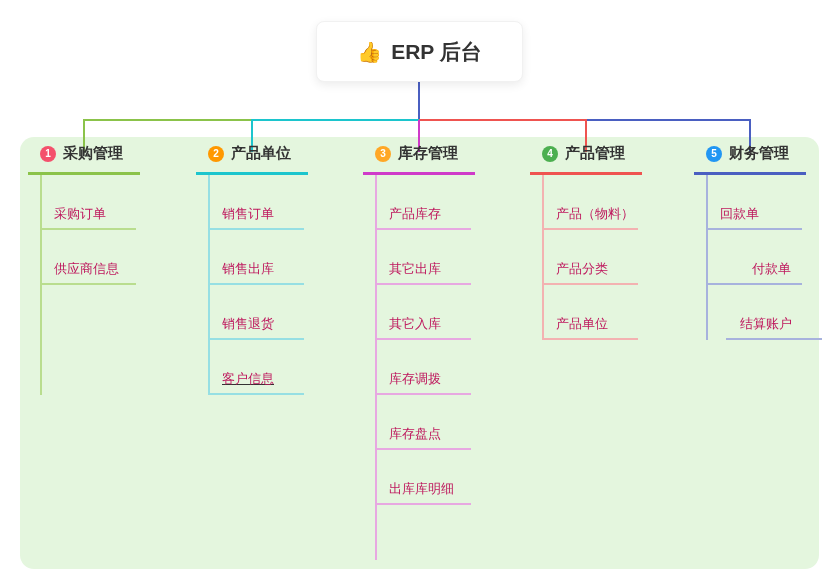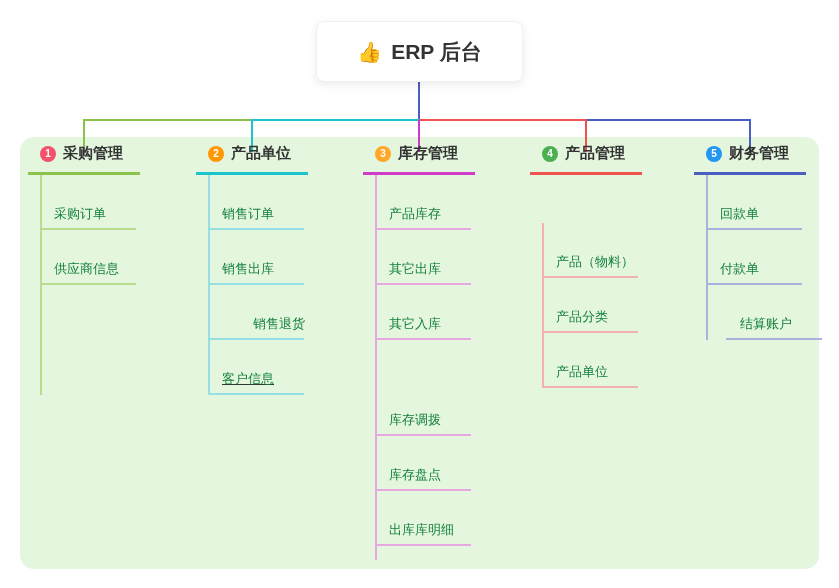--- a/index.html
+++ b/index.html
@@ -96,21 +96,21 @@
     margin-left: 12px;
     width: 96px;
     height: 55px;
     display: flex;
     align-items: flex-end;
     border-bottom: 2px solid #ccc;
   }
   .child-label {
     padding: 0 0 5px 14px;
     font-size: 13px;
-    color: #15803d;
+    color: #be185d;
     white-space: nowrap;
   }
 </style>
 </head>
 <body>
 
 <div class="canvas">
 
   <div class="panel"></div>
 
@@ -150,21 +150,21 @@
       <span class="branch-title-text">产品单位</span>
     </div>
     <div class="children">
       <div class="rail" style="height: 220px; background-color: rgb(150, 223, 227);"></div>
       <div class="child" style="border-bottom-color: rgb(150, 223, 227);">
           <span class="child-label">销售订单</span>
         </div>
       <div class="child" style="border-bottom-color: rgb(150, 223, 227);">
           <span class="child-label">销售出库</span>
         </div>
-      <div class="child" style="border-bottom-color: rgb(150, 223, 227); padding-left: 31px;">
+      <div class="child" style="border-bottom-color: rgb(150, 223, 227);">
           <span class="child-label">销售退货</span>
         </div>
       <div class="child" style="border-bottom-color: rgb(150, 223, 227); text-decoration: underline;">
           <span class="child-label">客户信息</span>
         </div>
     </div>
   </div>
 
   <div class="branch" style="left:363px">
     <div class="branch-title" style="border-bottom-color: rgb(207, 58, 201);">
@@ -175,40 +175,40 @@
       <div class="rail" style="height: 385px; background-color: rgb(231, 168, 225);"></div>
       <div class="child" style="border-bottom-color: rgb(231, 168, 225);">
           <span class="child-label">产品库存</span>
         </div>
       <div class="child" style="border-bottom-color: rgb(231, 168, 225);">
           <span class="child-label">其它出库</span>
         </div>
       <div class="child" style="border-bottom-color: rgb(231, 168, 225);">
           <span class="child-label">其它入库</span>
         </div>
-      <div class="child" style="border-bottom-color: rgb(231, 168, 225); margin-top: 41px;">
+      <div class="child" style="border-bottom-color: rgb(231, 168, 225);">
           <span class="child-label">库存调拨</span>
         </div>
       <div class="child" style="border-bottom-color: rgb(231, 168, 225);">
           <span class="child-label">库存盘点</span>
         </div>
       <div class="child" style="border-bottom-color: rgb(231, 168, 225);">
           <span class="child-label">出库库明细</span>
         </div>
     </div>
   </div>
 
   <div class="branch" style="left:530px">
     <div class="branch-title" style="border-bottom-color: rgb(239, 83, 80);">
       <span class="badge" style="background-color: rgb(76, 175, 80);">4</span>
       <span class="branch-title-text">产品管理</span>
     </div>
     <div class="children">
       <div class="rail" style="height: 165px; background-color: rgb(243, 178, 177);"></div>
-      <div class="child" style="border-bottom-color: rgb(243, 178, 177); margin-top: 48px;">
+      <div class="child" style="border-bottom-color: rgb(243, 178, 177);">
           <span class="child-label">产品（物料）</span>
         </div>
       <div class="child" style="border-bottom-color: rgb(243, 178, 177);">
           <span class="child-label">产品分类</span>
         </div>
       <div class="child" style="border-bottom-color: rgb(243, 178, 177);">
           <span class="child-label">产品单位</span>
         </div>
     </div>
   </div>
@@ -216,21 +216,21 @@
   <div class="branch" style="left:694px">
     <div class="branch-title" style="border-bottom-color: rgb(74, 95, 193);">
       <span class="badge" style="background-color: rgb(33, 150, 243);">5</span>
       <span class="branch-title-text">财务管理</span>
     </div>
     <div class="children">
       <div class="rail" style="height: 165px; background-color: rgb(167, 178, 221);"></div>
       <div class="child" style="border-bottom-color: rgb(167, 178, 221);">
           <span class="child-label">回款单</span>
         </div>
-      <div class="child" style="border-bottom-color: rgb(167, 178, 221);">
+      <div class="child" style="border-bottom-color: rgb(167, 178, 221); padding-left: 32px;">
           <span class="child-label">付款单</span>
         </div>
       <div class="child" style="border-bottom-color: rgb(167, 178, 221); margin-left: 32px;">
           <span class="child-label">结算账户</span>
         </div>
     </div>
   </div>
 
 </div>
 

